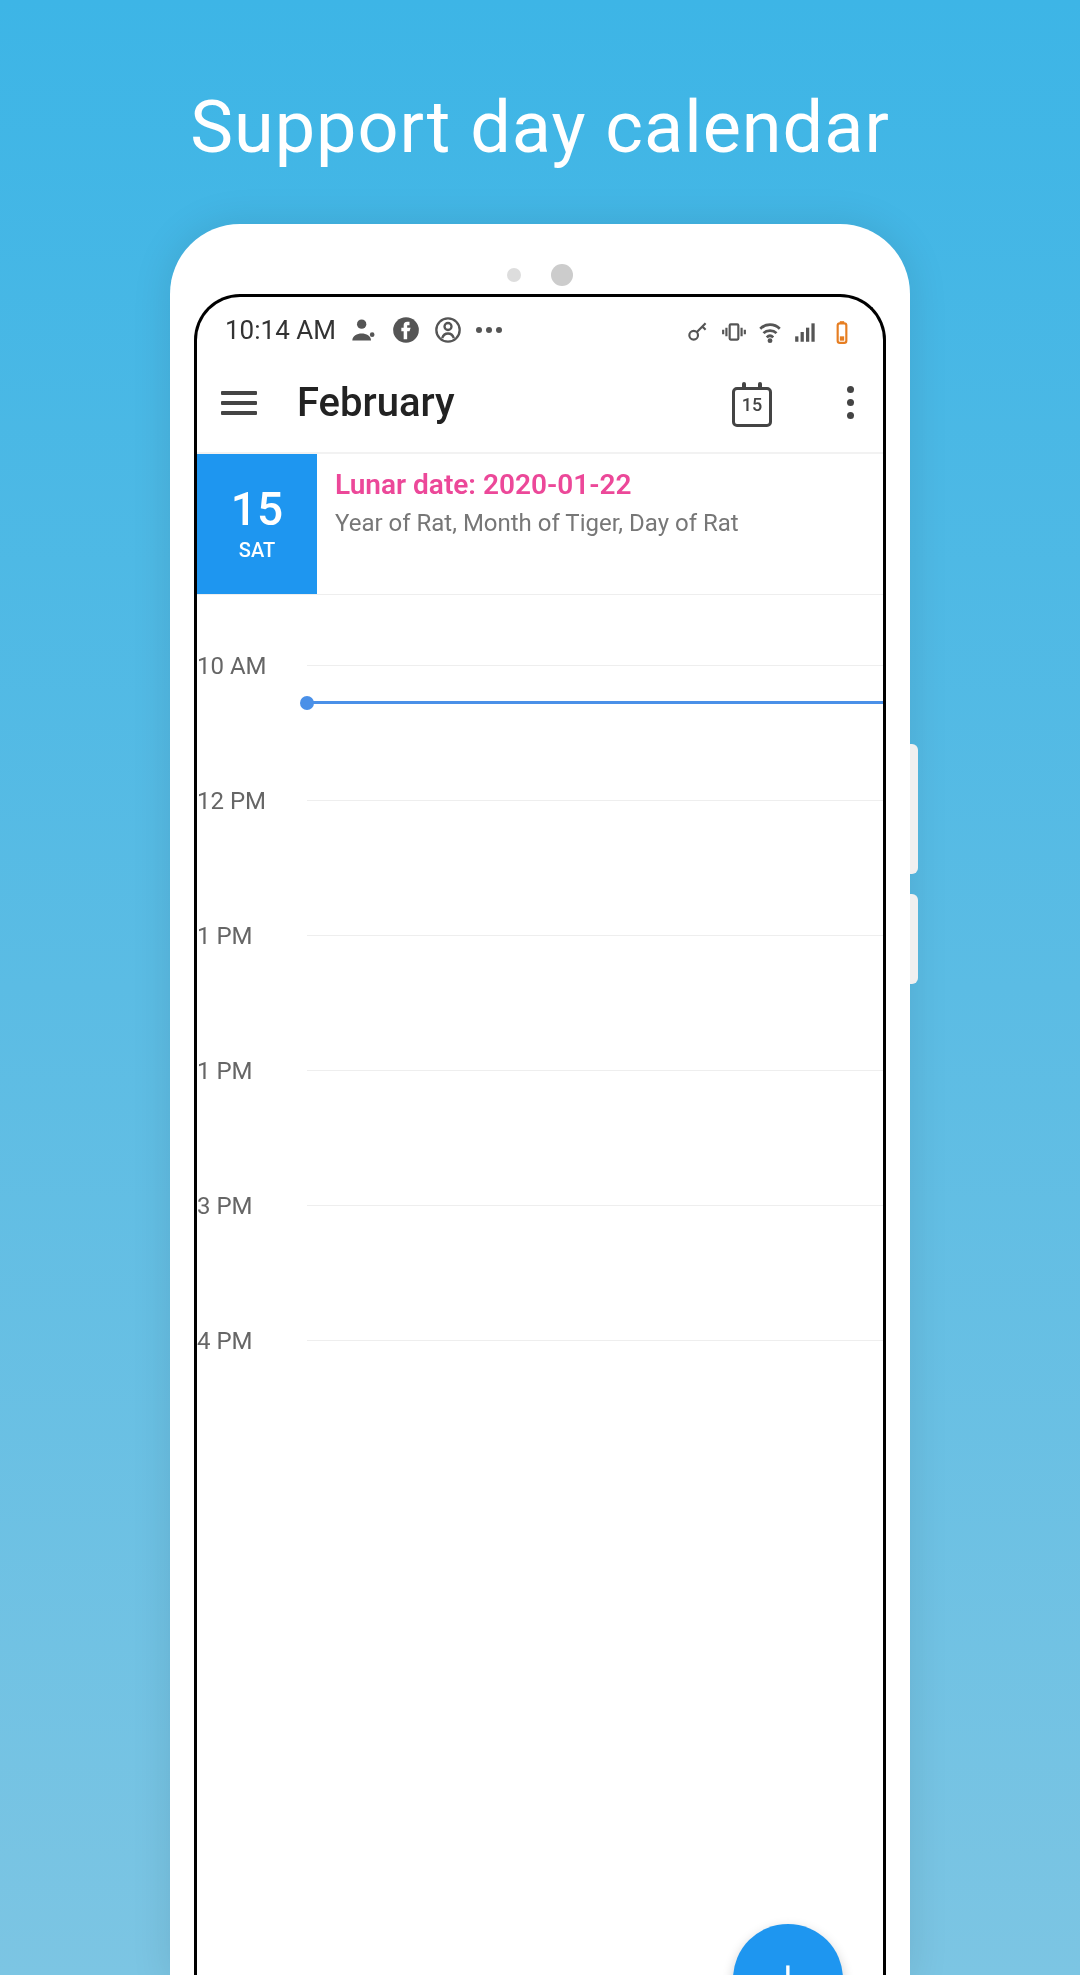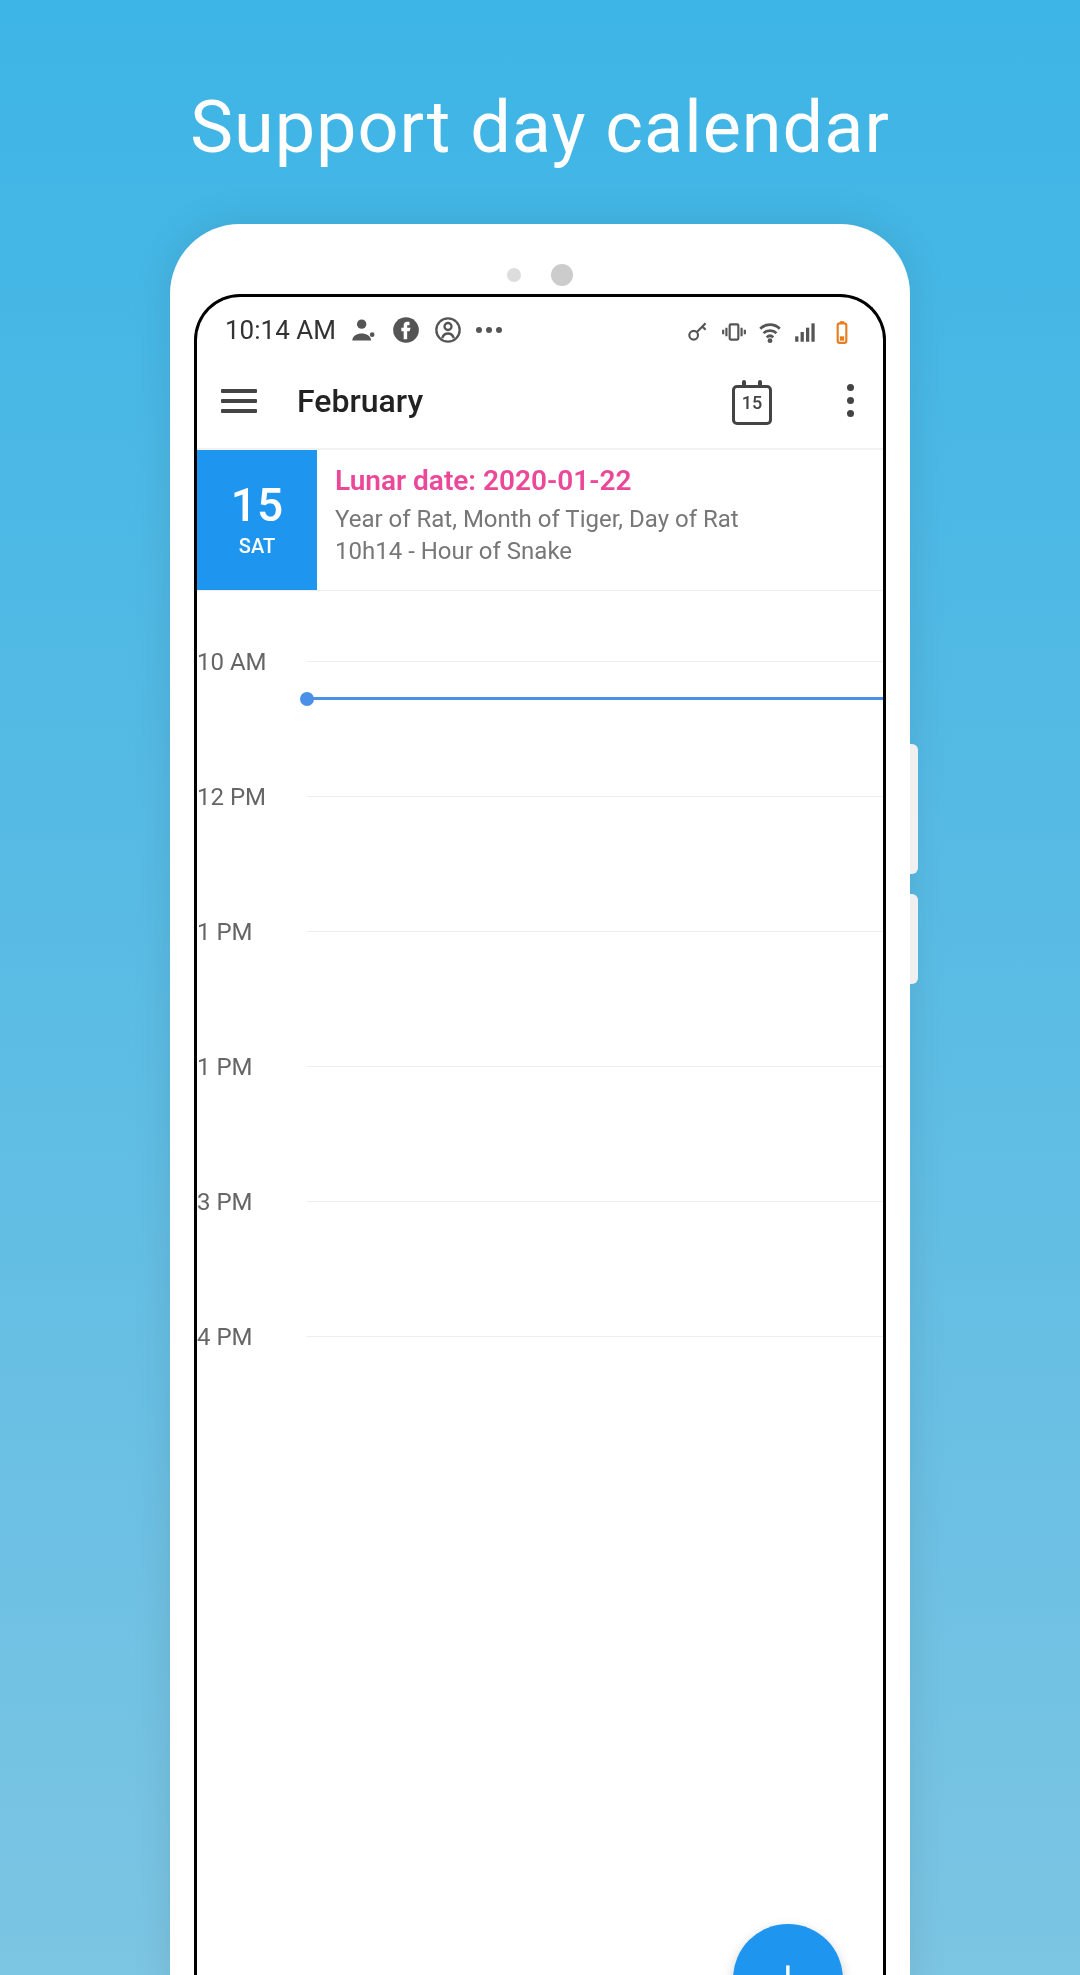--- a/index.html
+++ b/index.html
@@ -14,21 +14,21 @@
 .screen{position:absolute;top:70px;left:24px;right:24px;bottom:0;background:#fff;border:3px solid #000;border-bottom:none;border-radius:46px 46px 0 0;overflow:hidden}
 .status-bar{display:flex;align-items:flex-end;justify-content:space-between;padding:16px 28px 8px;height:56px}
 .status-left{display:flex;align-items:center;gap:14px}
 .status-time{font-size:26px;color:#333;font-weight:400}
 .status-icon{width:28px;height:28px;color:#555}
 .status-right{display:flex;align-items:center;gap:10px}
 .status-small-icon{width:26px;height:26px;color:#555}
 .app-bar{display:flex;align-items:center;padding:26px 24px;gap:40px}
 .hamburger{display:flex;flex-direction:column;gap:6px;width:36px;cursor:pointer}
 .hamburger span{height:4px;background:#444;border-radius:1px}
-.app-title{font-size:32px;font-weight:500;color:#222;flex:1}
+.app-title{font-size:40px;font-weight:500;color:#222;flex:1}
 .today-icon{width:40px;height:40px;position:relative;cursor:pointer}
 .today-icon-box{border:3px solid #444;border-radius:5px;width:100%;height:100%;position:relative;top:4px}
 .today-icon-box::before,.today-icon-box::after{content:"";position:absolute;top:-8px;width:4px;height:8px;background:#444;border-radius:2px}
 .today-icon-box::before{left:7px}
 .today-icon-box::after{right:7px}
 .today-icon-num{position:absolute;top:50%;left:50%;transform:translate(-50%,-42%);font-size:18px;color:#444;font-weight:500}
 .more-dots{display:flex;flex-direction:column;gap:6px;margin-left:30px;padding:5px;cursor:pointer}
 .more-dots span{width:7px;height:7px;background:#444;border-radius:50%}
 .divider-top{height:2px;background:#f2f2f2}
 .day-header{display:flex;align-items:stretch;border-bottom:1px solid #eee}
@@ -133,21 +133,20 @@
     <div class="divider-top"></div>
 
     <div class="day-header">
       <div class="date-badge">
         <span class="date-num">15</span>
         <span class="date-day">SAT</span>
       </div>
       <div class="lunar-info">
         <div class="lunar-title">Lunar date: 2020-01-22</div>
         <div class="lunar-sub">Year of Rat, Month of Tiger, Day of Rat</div>
-        <div class="lunar-sub">10h14 - Hour of Snake</div>
       </div>
     </div>
 
     <div class="timeline">
       <div class="hour-row">
         <span class="hour-label">10 AM</span>
         <div class="now-line">
             <div class="now-dot"></div>
           </div>
       </div>

